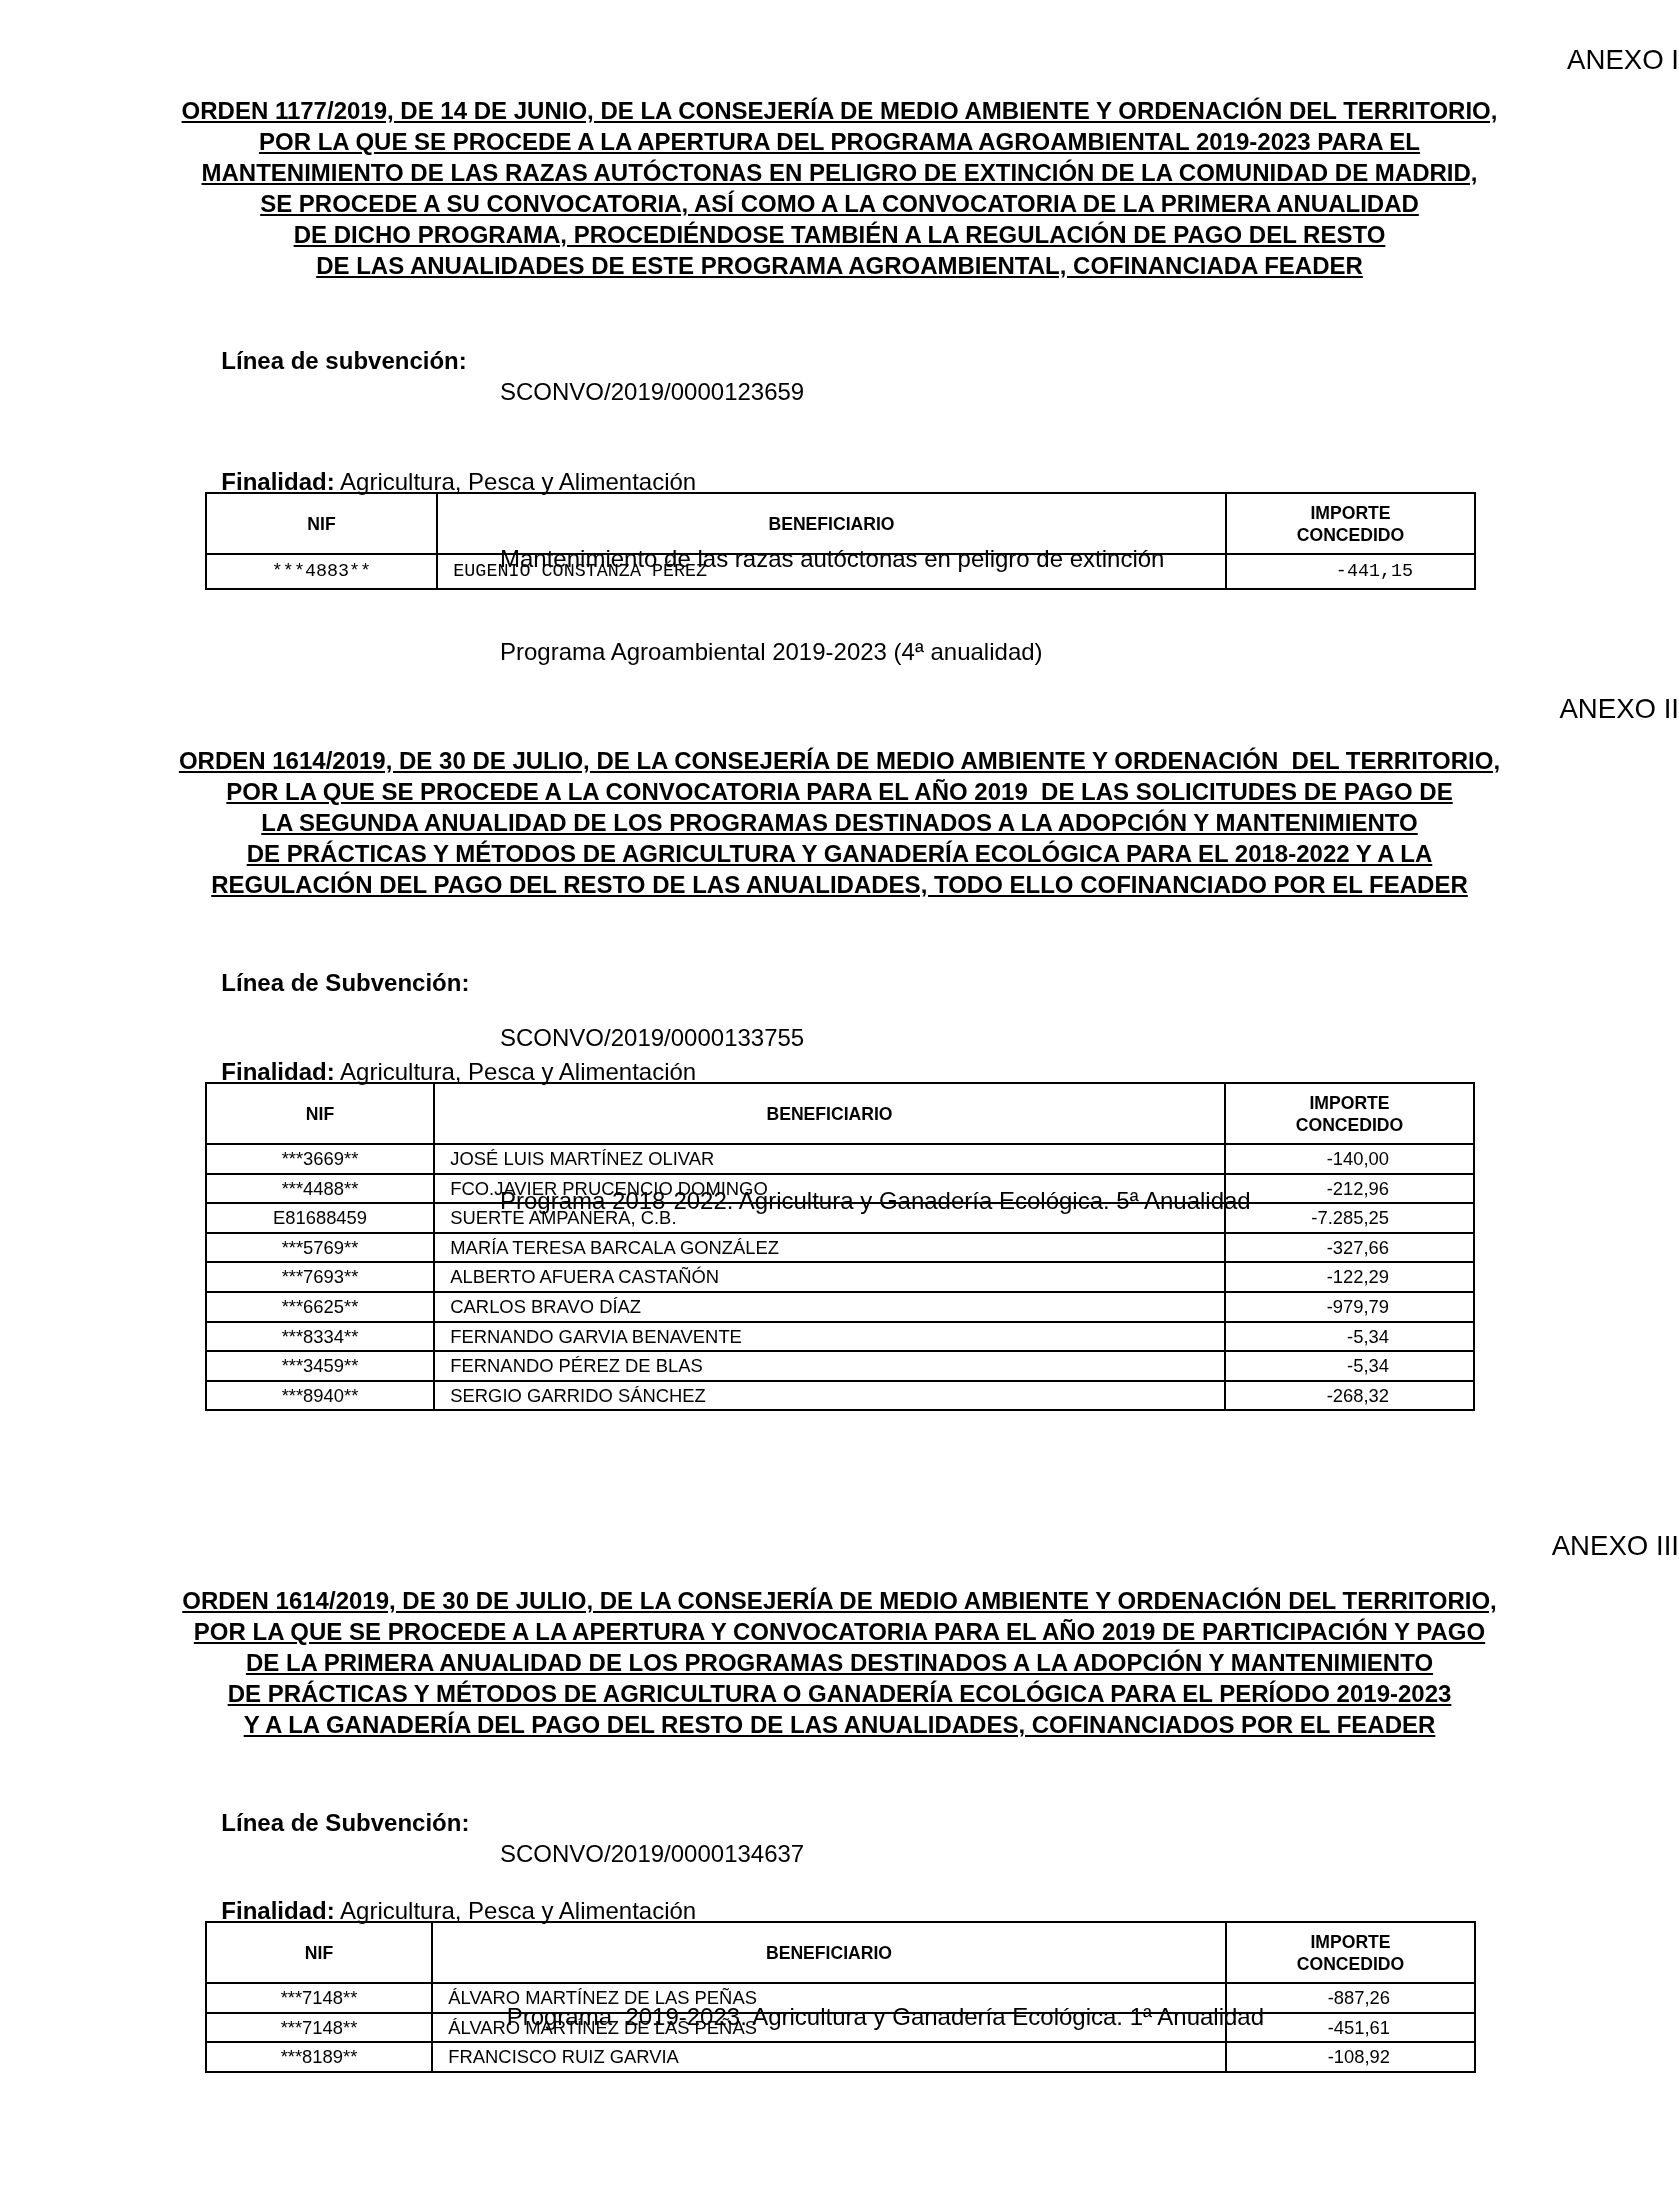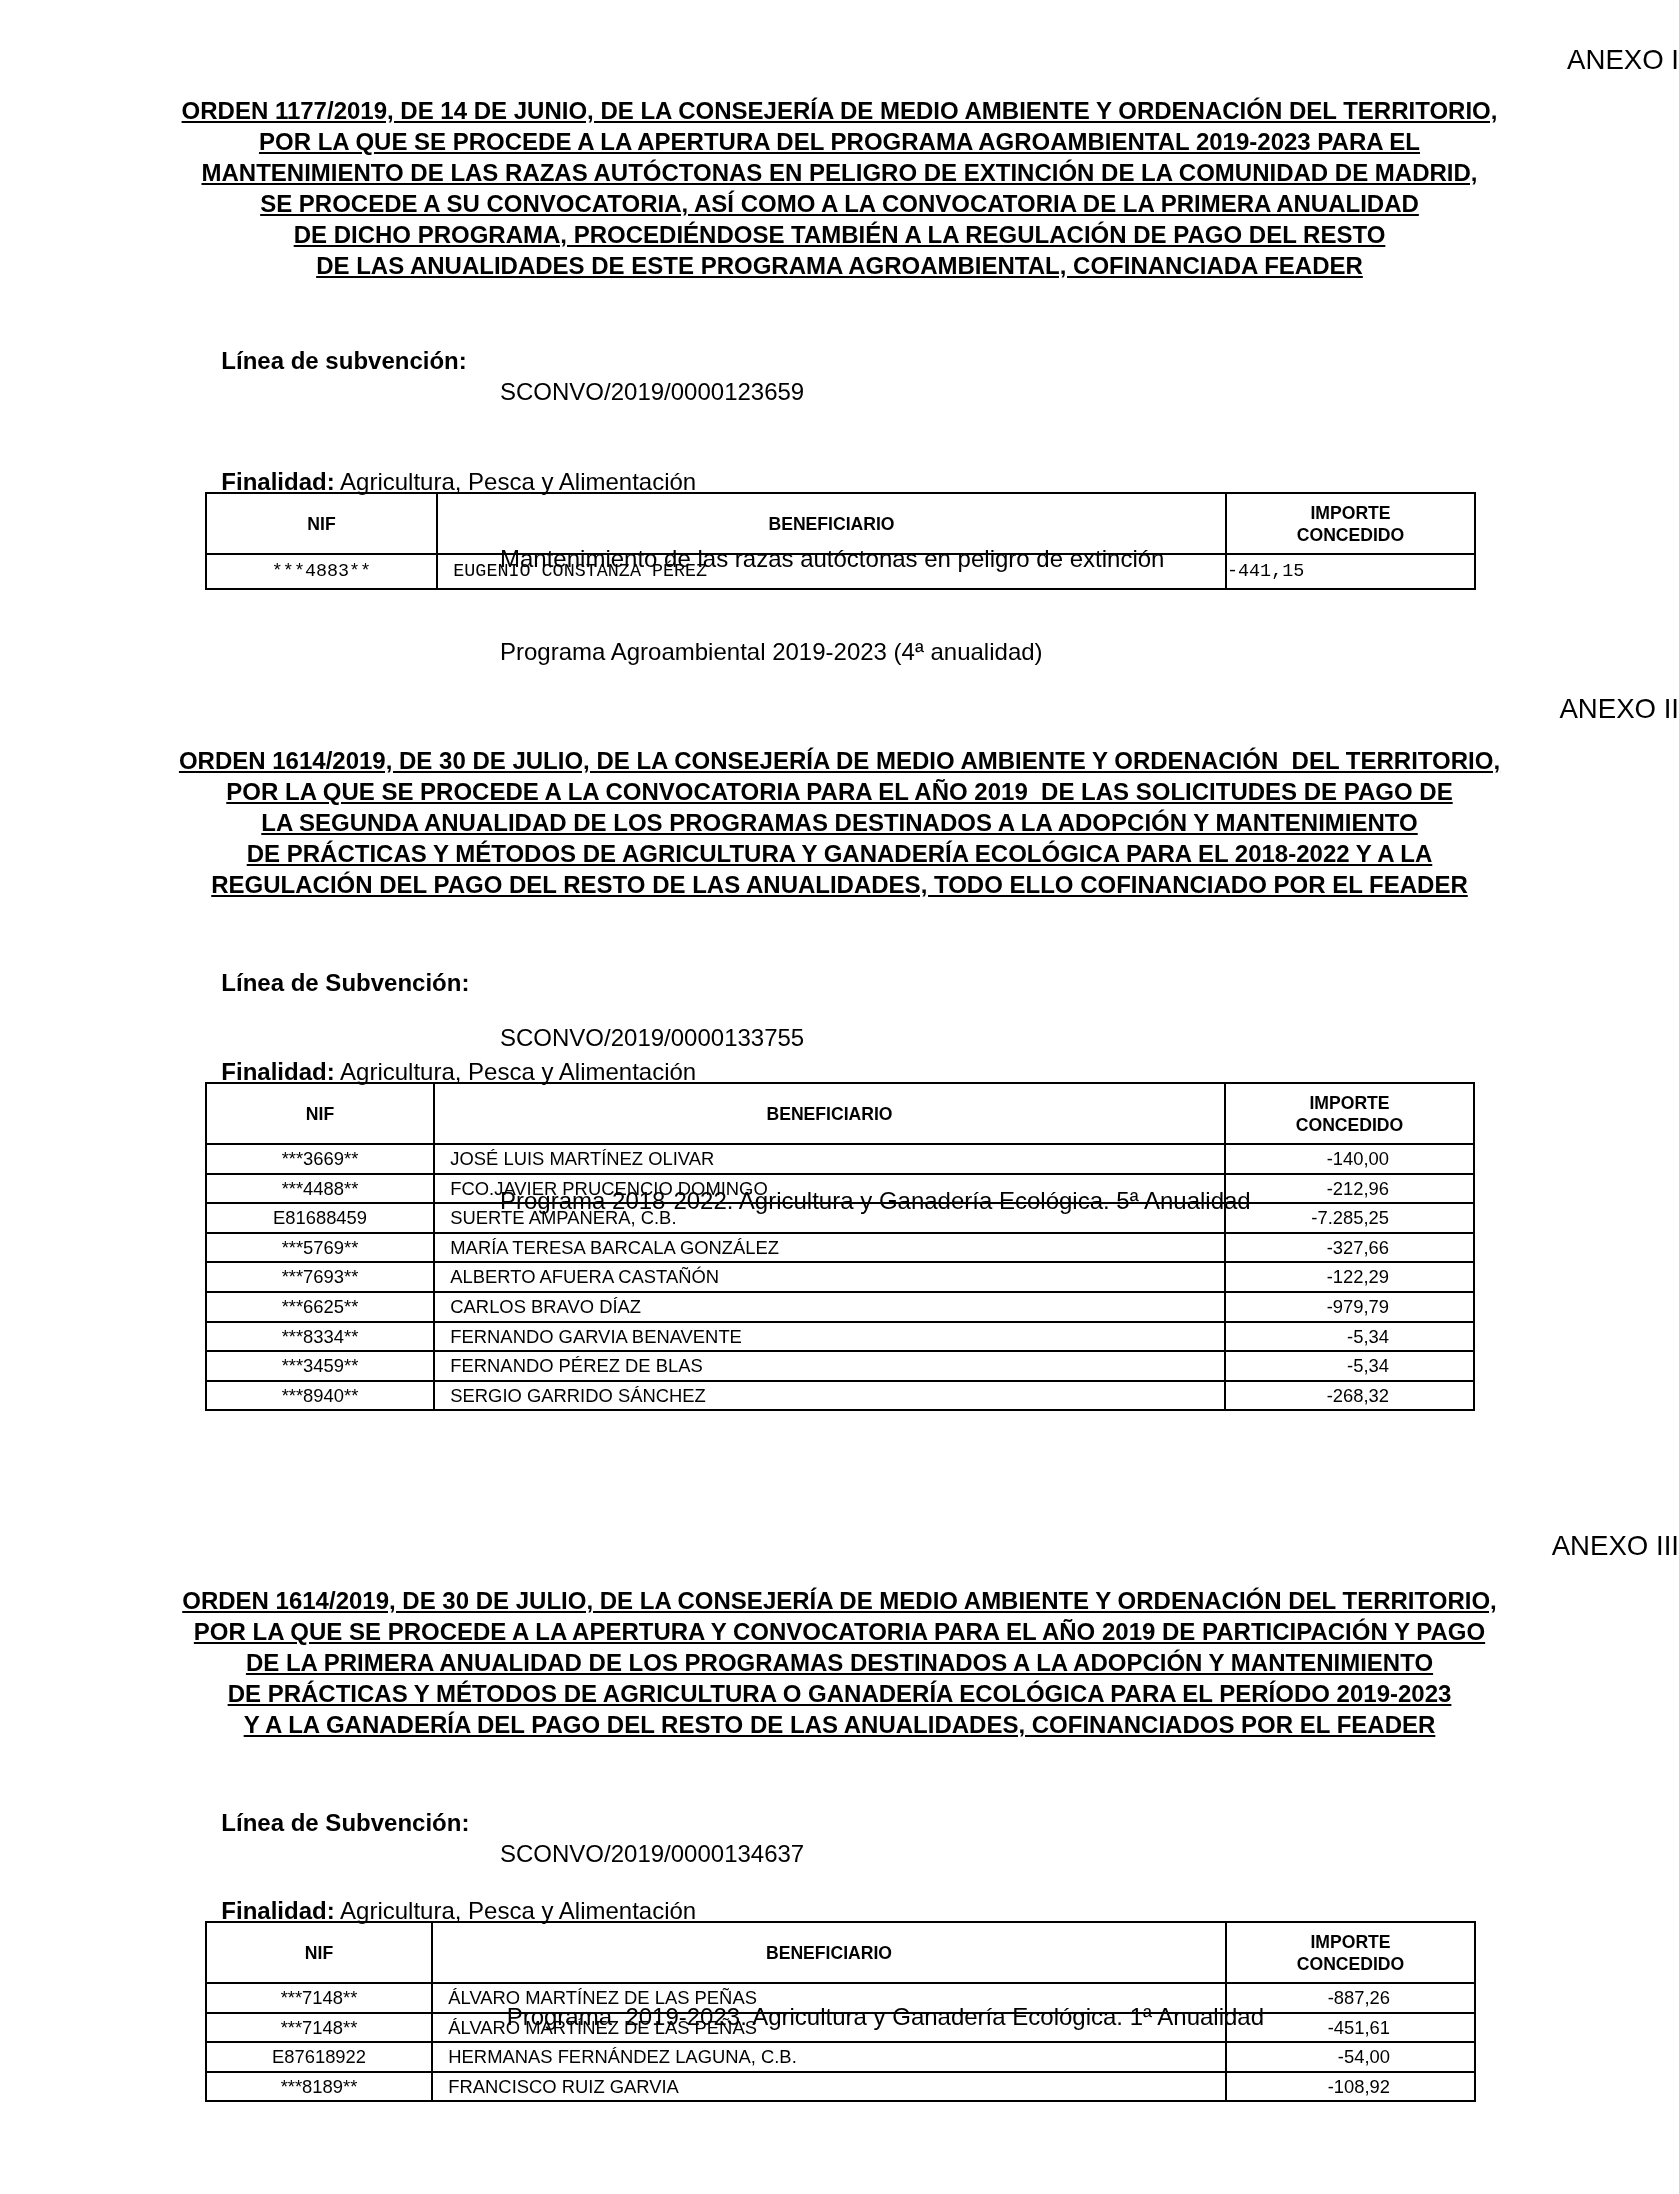--- a/index.html
+++ b/index.html
@@ -29,21 +29,21 @@
     font-size: 18.4px;
   }
   table.grant th, table.grant td {
     border: 2.3px solid #000; padding: 0; vertical-align: middle;
   }
   table.grant th { font-weight: bold; text-align: center; font-size: 17.6px; line-height: 22px; height: 59px; }
   table.grant td { height: 27.6px; line-height: 27.6px; }
   table.grant td.nif { text-align: center; }
   table.grant td.ben { text-align: left; padding-left: 15.3px; }
   table.grant td.imp { text-align: right; padding-right: 84px; }
-  table.grant.t1 td.imp { text-align: left; padding-right: 0; }
+  table.grant.t1 td.imp { text-align: center; padding-right: 0; padding-left: 48px; }
   table.grant.t1 td { height: 33px; line-height: 33px; font-family: Liberation Mono, monospace; }
 </style>
 </head>
 <body>
 
 <div class="abs anexo-title" style="top:44px;">ANEXO I</div>
 <div class="abs orden-title" style="top:95px;">
   <div>ORDEN 1177/2019, DE 14 DE JUNIO, DE LA CONSEJERÍA DE MEDIO AMBIENTE Y ORDENACIÓN DEL TERRITORIO,</div>
   <div>POR LA QUE SE PROCEDE A LA APERTURA DEL PROGRAMA AGROAMBIENTAL 2019-2023 PARA EL</div>
   <div>MANTENIMIENTO DE LAS RAZAS AUTÓCTONAS EN PELIGRO DE EXTINCIÓN DE LA COMUNIDAD DE MADRID,</div>
@@ -203,24 +203,19 @@
         <td class="nif">***7148**</td>
         <td class="ben">ÁLVARO MARTÍNEZ DE LAS PEÑAS</td>
         <td class="imp">-887,26</td>
       </tr>
       <tr>
         <td class="nif">***7148**</td>
         <td class="ben">ÁLVARO MARTÍNEZ DE LAS PEÑAS</td>
         <td class="imp">-451,61</td>
       </tr>
       <tr>
-        <td class="nif">E87618922</td>
-        <td class="ben">HERMANAS FERNÁNDEZ LAGUNA, C.B.</td>
-        <td class="imp">-54,00</td>
-      </tr>
-      <tr>
         <td class="nif">***8189**</td>
         <td class="ben">FRANCISCO RUIZ GARVIA</td>
         <td class="imp">-108,92</td>
       </tr>
     </tbody>
 </table>
 
 
 </body></html>

